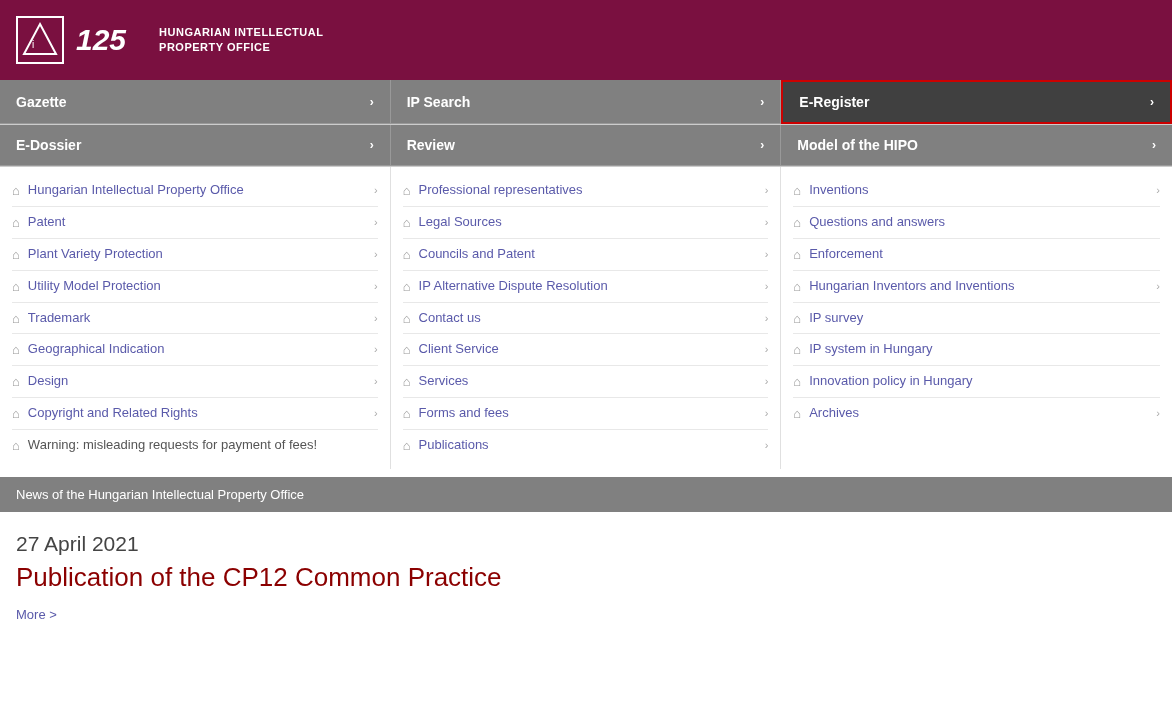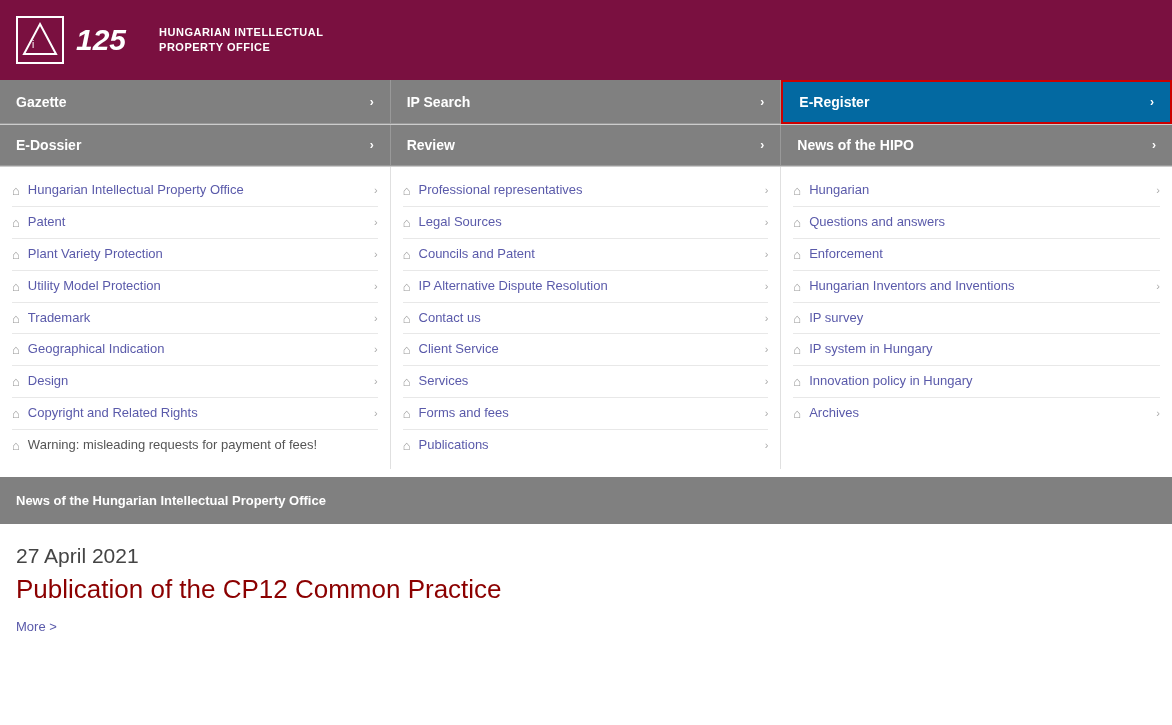--- a/index.html
+++ b/index.html
@@ -58,21 +58,21 @@
       justify-content: space-between;
       cursor: pointer;
       font-size: 14px;
       font-weight: bold;
       border-right: 1px solid #999;
       border-bottom: 1px solid #999;
     }
     .nav-btn:last-child { border-right: none; }
     .nav-btn.highlighted {
       border: 2px solid #cc0000;
-      background: #0369a1;
+      background: #404040;
     }
     .nav-btn .chevron {
       font-size: 12px;
     }
 
     
     .content-area {
       display: grid;
       grid-template-columns: 1fr 1fr 1fr;
       padding: 0;
@@ -113,23 +113,23 @@
       color: #aaa;
       font-size: 11px;
       flex-shrink: 0;
       margin-top: 2px;
     }
 
     
     .news-header {
       background: #808080;
       color: #fff;
-      padding: 16px 16px;
+      padding: 10px 16px;
       font-size: 13px;
-      font-weight: bold;
+      font-weight: normal;
       margin-top: 8px;
     }
 
     
     .news-section {
       padding: 20px 16px 16px 16px;
     }
     .news-date {
       color: #444;
       font-size: 21px;
@@ -184,21 +184,21 @@
 <div class="nav-row">
   <div class="nav-btn">
     <span>E-Dossier</span>
     <span class="chevron">›</span>
   </div>
   <div class="nav-btn">
     <span>Review</span>
     <span class="chevron">›</span>
   </div>
   <div class="nav-btn">
-    <span>News of the HIPO</span>
+    <span>Model of the HIPO</span>
     <span class="chevron">›</span>
   </div>
 </div>
 
 <div class="content-area">
 
   <div class="col" id="col1-container">
       <div class="menu-item">
         <span class="item-icon">⌂</span>
         <span class="item-text">Hungarian Intellectual Property Office</span>
@@ -289,21 +289,21 @@
       <div class="menu-item">
         <span class="item-icon">⌂</span>
         <span class="item-text">Publications</span>
         <span class="item-chevron">›</span>
       </div>
     </div>
 
   <div class="col" id="col3-container">
       <div class="menu-item">
         <span class="item-icon">⌂</span>
-        <span class="item-text">Hungarian</span>
+        <span class="item-text">Inventions</span>
         <span class="item-chevron">›</span>
       </div>
       <div class="menu-item">
         <span class="item-icon">⌂</span>
         <span class="item-text">Questions and answers</span>
       </div>
       <div class="menu-item">
         <span class="item-icon">⌂</span>
         <span class="item-text">Enforcement</span>
       </div>

